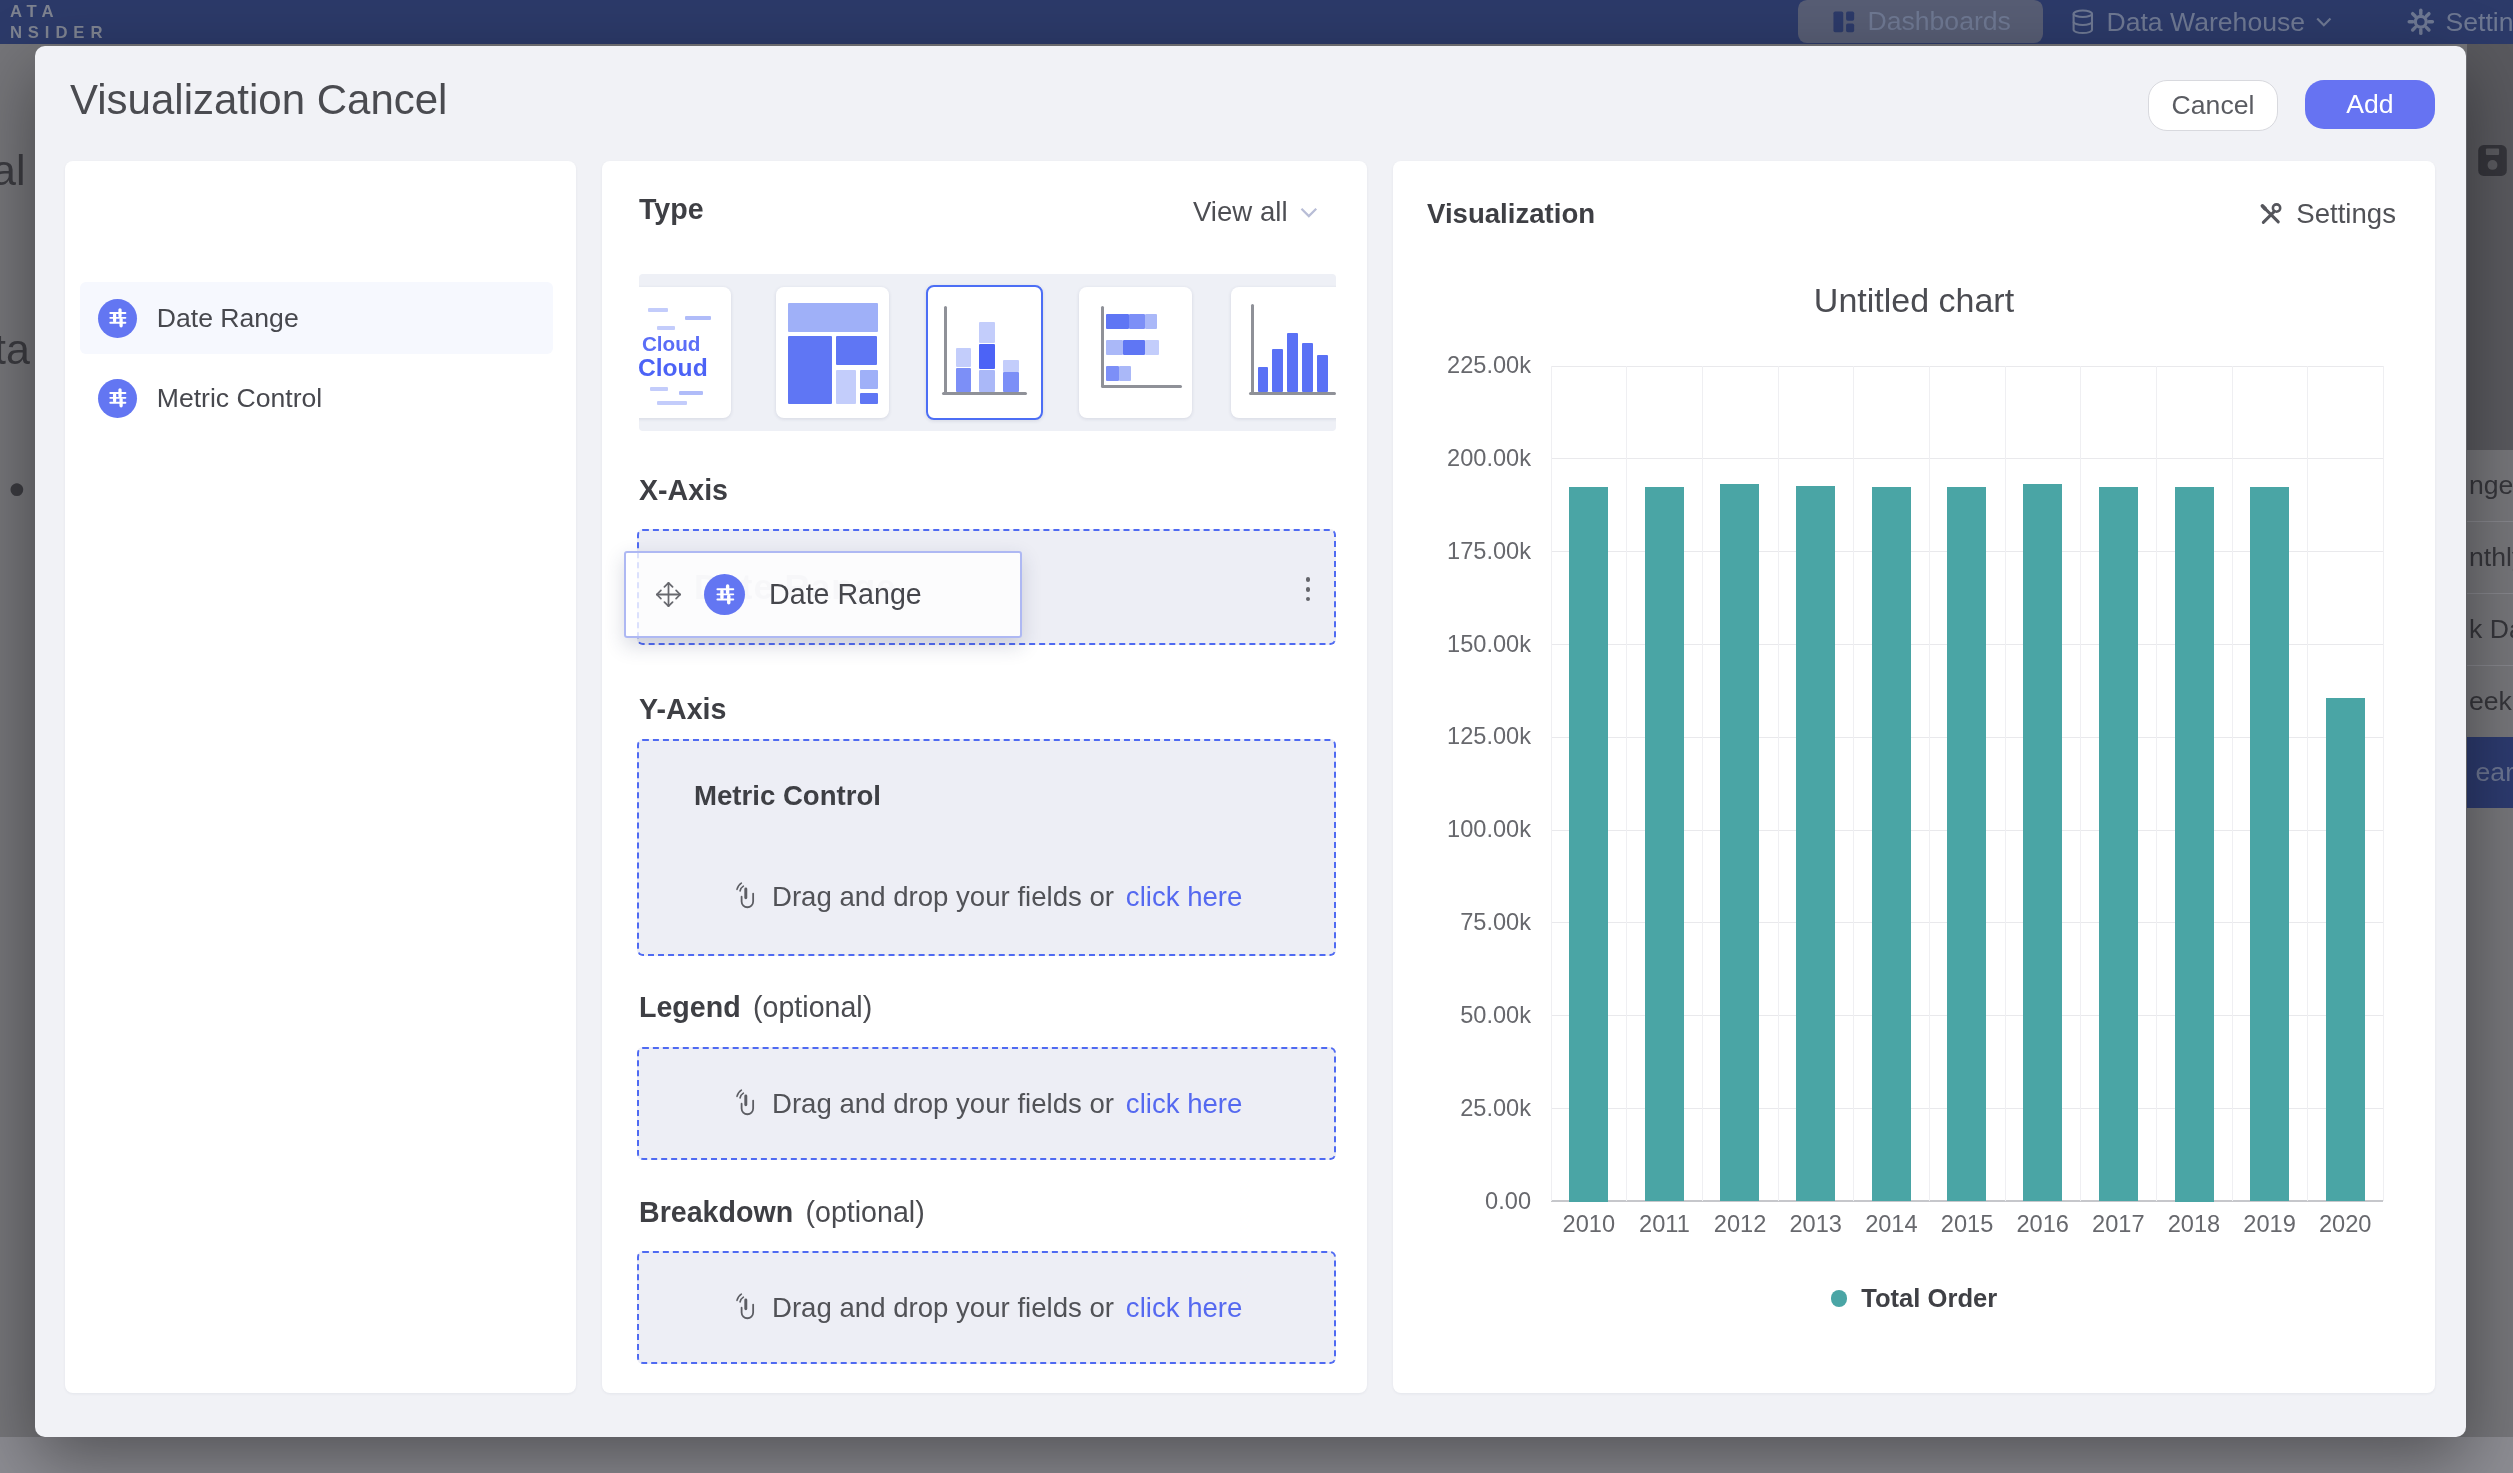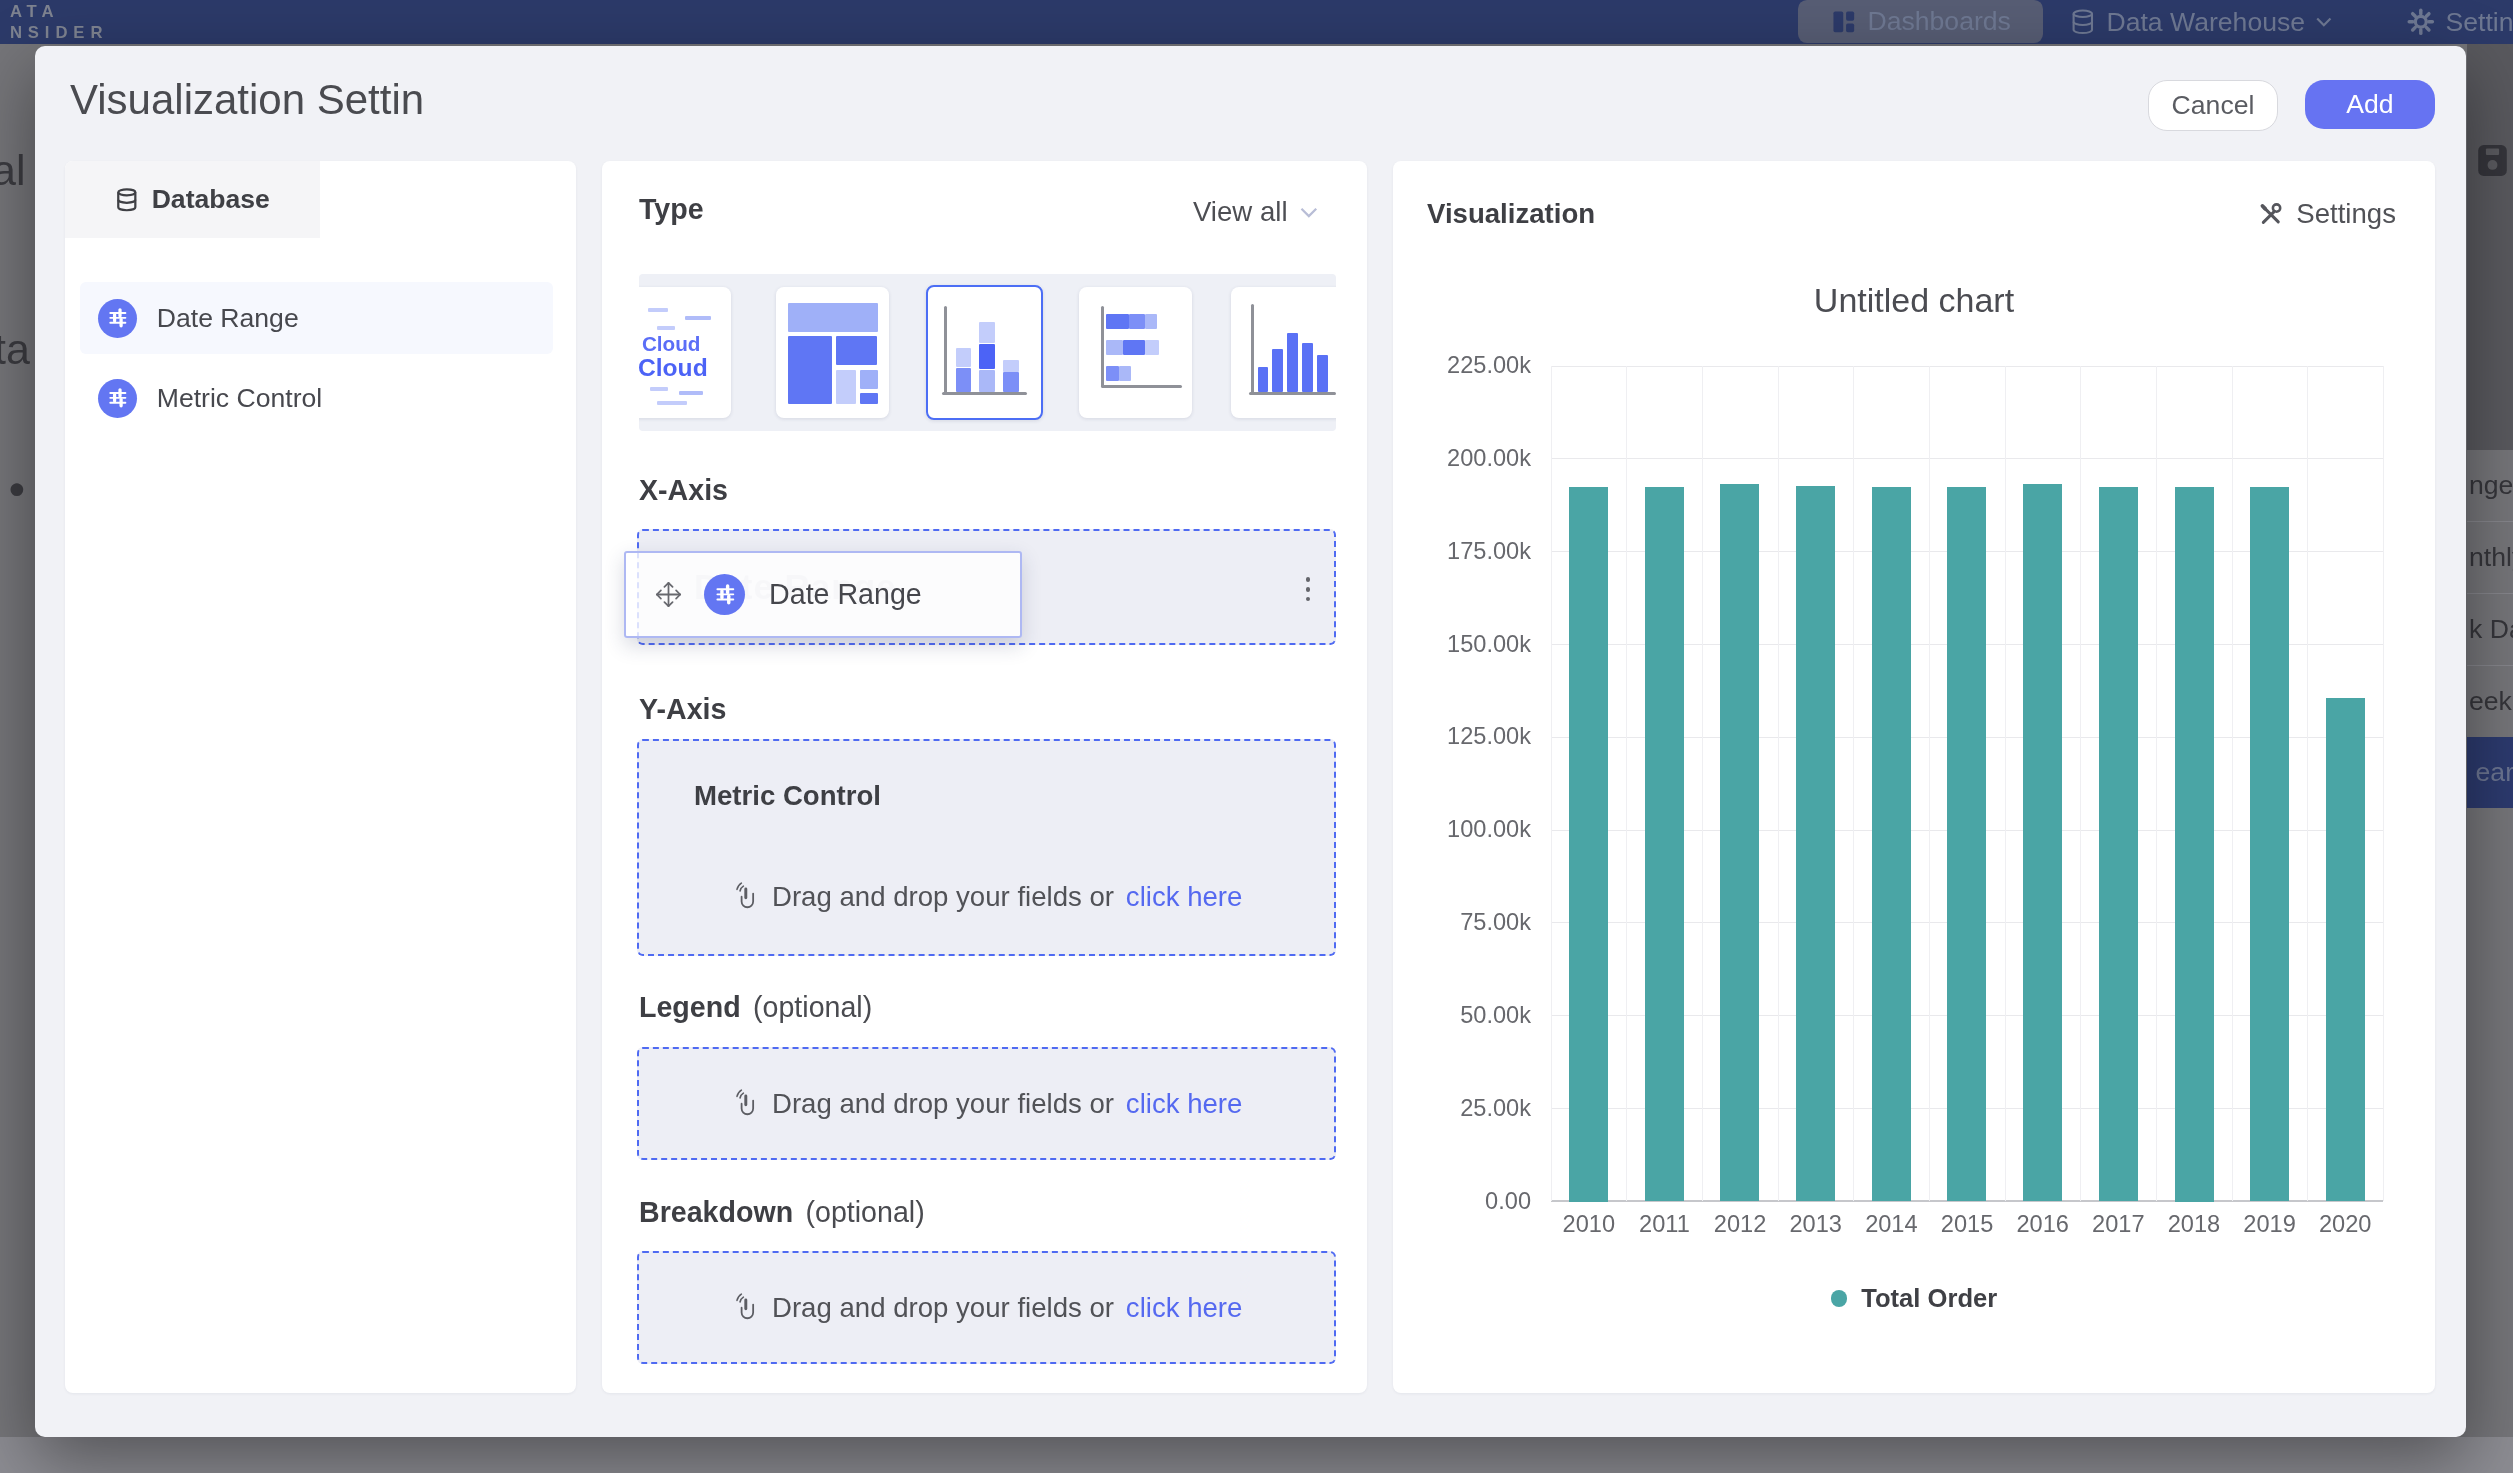--- a/index.html
+++ b/index.html
@@ -161,35 +161,25 @@
   <div class="menu-row">
       <span>eekly</span>
     </div>
   <div class="menu-row sel">
       <span>ear</span>
     </div>
 </div>
 <div class="abs bottom-band"></div>
 
 <div class="abs modal">
-  <div class="abs modal-title">Visualization Settin</div>
+  <div class="abs modal-title">Visualization Cancel</div>
   <div class="abs btn btn-cancel">Cancel</div>
   <div class="abs btn btn-add">Add</div>
 
   <div class="abs panel p-left">
-    <div class="abs tab tab-db">
-      <span>
-        <svg width="25.6" height="25.6" viewBox="0 0 24 24" fill="none" stroke="#3f4045" stroke-width="2.1">
-          <ellipse cx="12" cy="5" rx="8" ry="2.8"></ellipse>
-          <path d="M4 5v7c0 1.55 3.58 2.8 8 2.8s8-1.25 8-2.8V5"></path>
-          <path d="M4 12v7c0 1.55 3.58 2.8 8 2.8s8-1.25 8-2.8v-7"></path>
-        </svg>
-      </span>
-      <span>Database</span>
-    </div>
 
     <div class="abs side-item" style="top:121px;background:#f6f8fe;">
       <span class="blue-circle">
         <svg width="21.7" height="21.7" viewBox="0 0 20 20" stroke="#fff" stroke-linecap="round" fill="none">
           <g stroke-width="1.7">
               <path d="M3 5.5h14"></path>
               <path d="M3 10h14"></path>
               <path d="M3 14.5h14"></path>
             </g>
           <g stroke-width="3">

